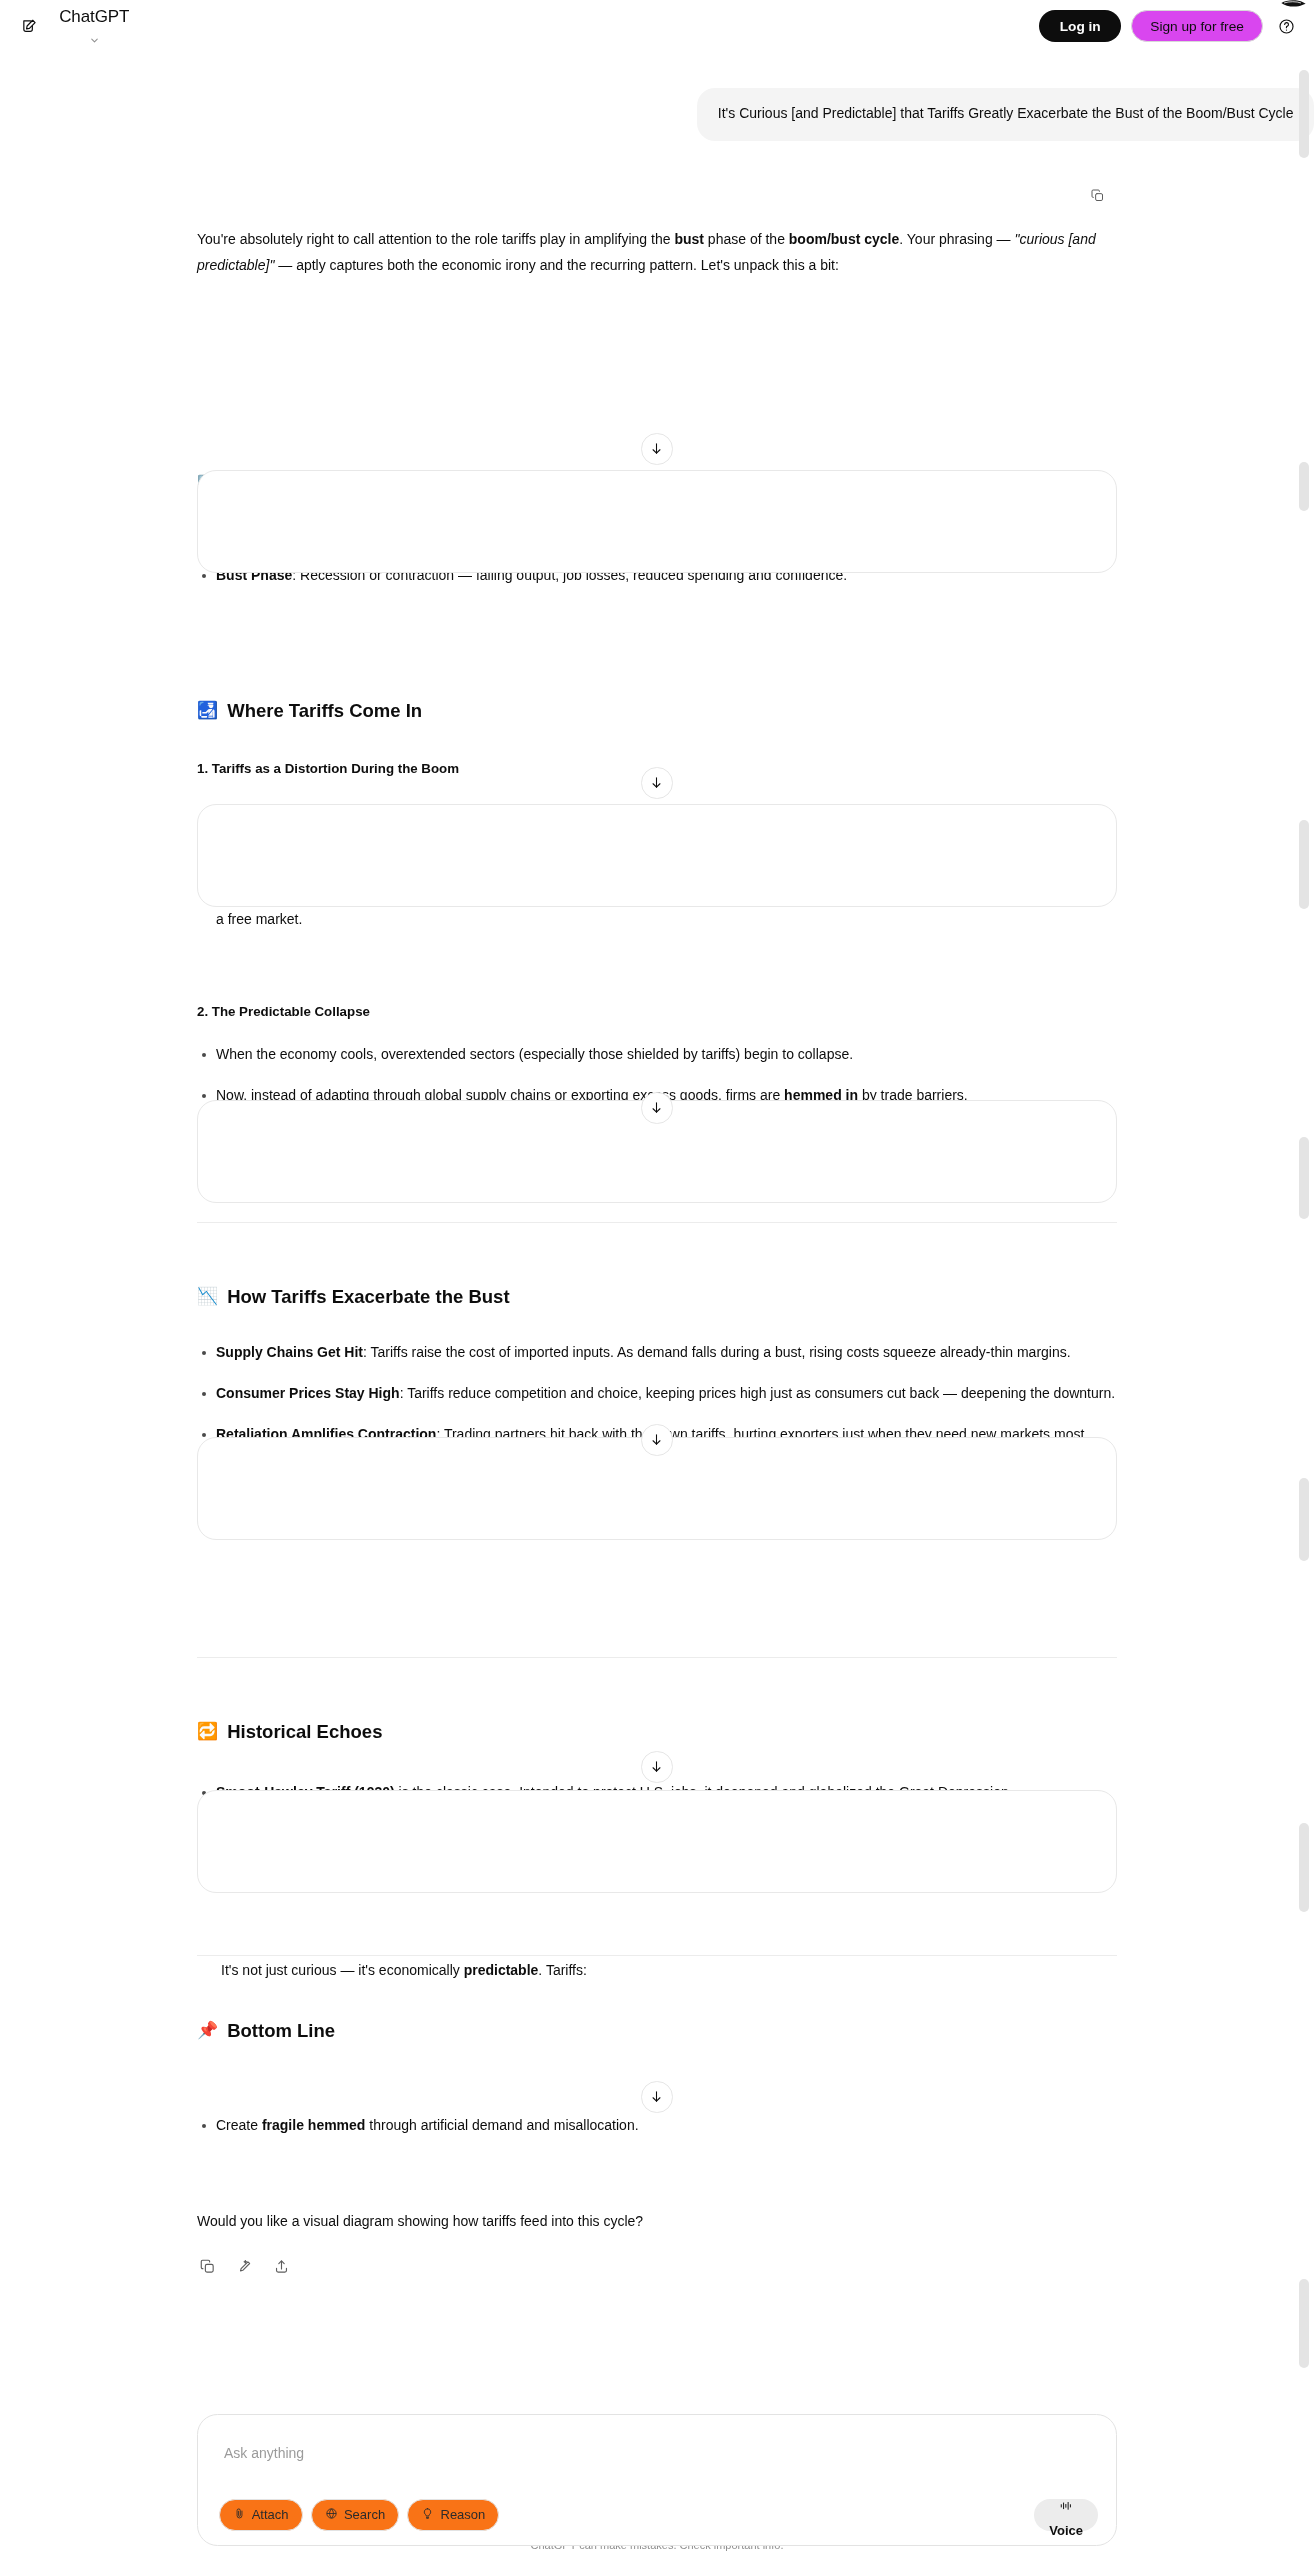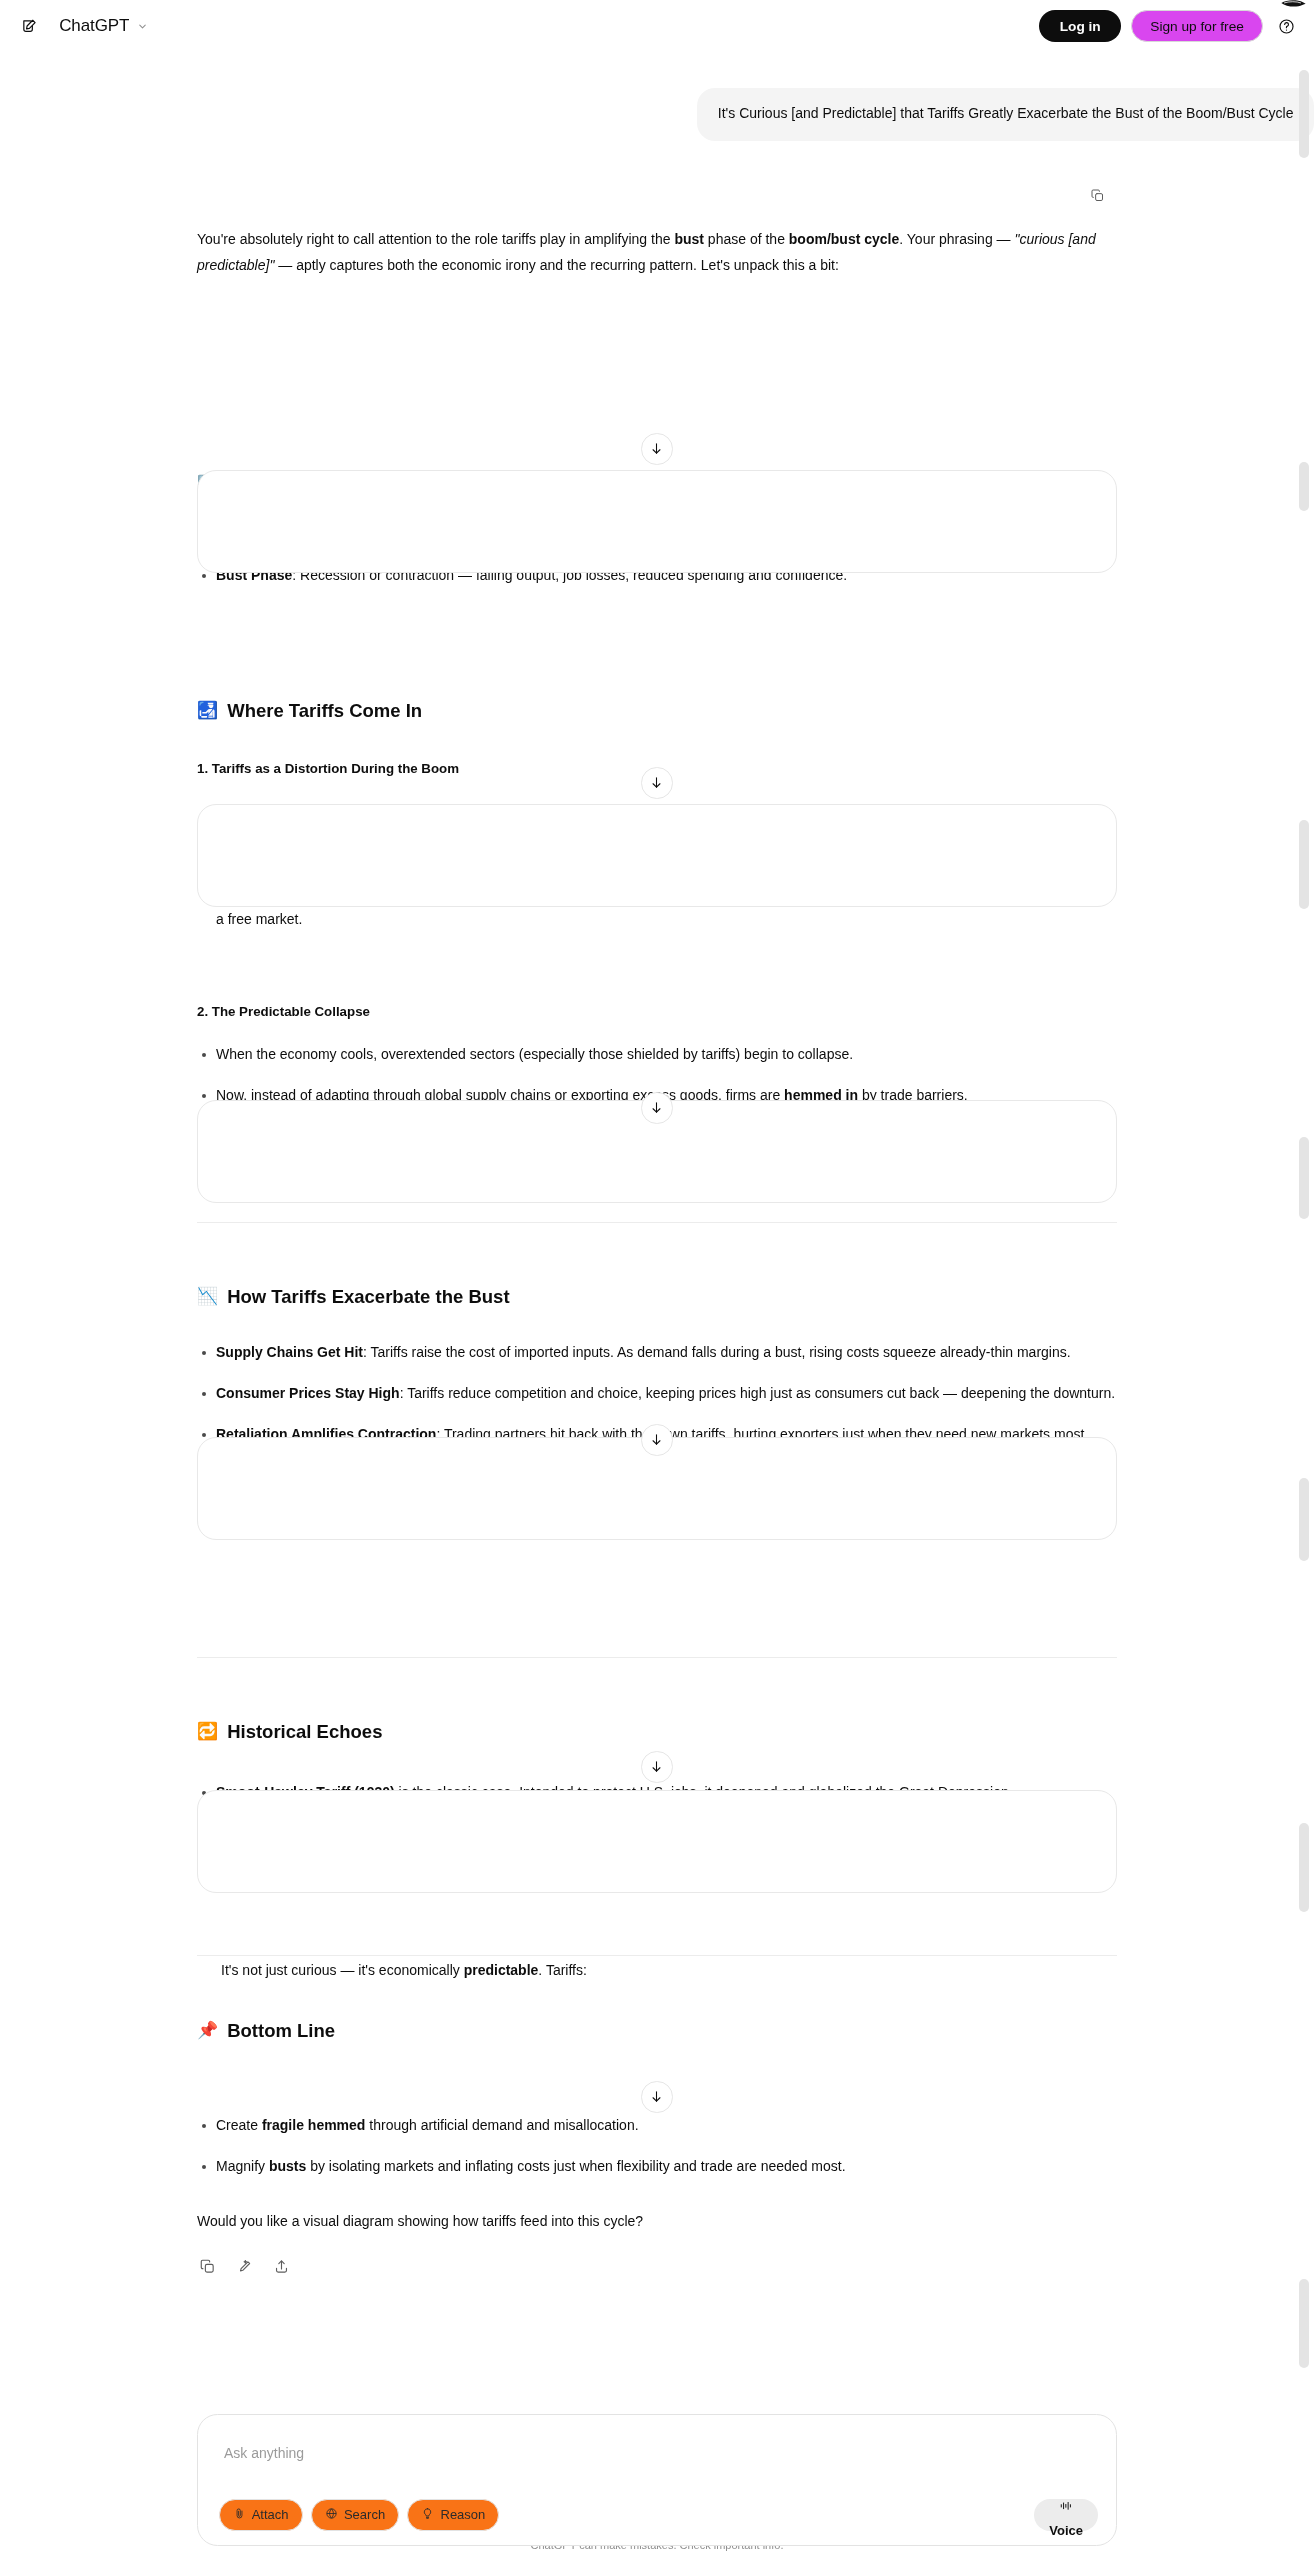--- a/index.html
+++ b/index.html
@@ -16,21 +16,21 @@
     position: absolute; top: 0; left: 0; width: 1314px; height: 52px;
     display: flex; align-items: center; background: #fff; z-index: 60;
   }
   .topbar-left { display: flex; align-items: center; gap: 9.6px; padding-left: 16.4px; }
   .icon-btn {
     width: 27px; height: 27px; display: flex; align-items: center;
     justify-content: center; border-radius: 5.5px; cursor: pointer; color: #0d0d0d;
   }
   .brand {
     display: flex; align-items: center; gap: 8px; cursor: pointer;
-    border-radius: 5.5px; padding: 3.4px 6.2px;
+    border-radius: 5.5px; padding: 3.4px 6.2px; flex-direction: column;
   }
   .brand-name { font-size: 17px; color: #0d0d0d; letter-spacing: -0.1px; }
   .chev { color: #8f8f8f; display: flex; align-items: center; }
   .topbar-right {
     margin-left: auto; display: flex; align-items: center;
     gap: 9.6px; padding-right: 14px;
   }
   .btn-login {
     background: #0d0d0d; color: #fff; border: none; border-radius: 684px;
     height: 31.5px; padding: 0 20.5px; font-size: 13.7px; font-weight: bold;
@@ -253,21 +253,20 @@
 
   <div class="col h2" style="top:2019px;">
     <span class="emo">📌</span>
     <span>Bottom Line</span>
   </div>
   <div class="col p" style="top:1958px;margin-left:24px;">
     <span>It's not just curious — it's economically </span><b>predictable</b><span>. Tariffs:</span>
   </div>
   <ul class="col bul" style="top:2113px;">
     <li><span>Create </span><b>fragile hemmed</b><span> through artificial demand and misallocation.</span></li>
-    <li><span>Magnify </span><b>busts</b><span> by isolating markets and inflating costs just when flexibility and trade are needed most.</span></li>
   </ul>
   <div class="col p" style="top:2209px;">Would you like a visual diagram showing how tariffs feed into this cycle?</div>
 
   <div class="col msg-actions" style="top:2256px;">
     <div class="act">
       <svg width="17" height="17" viewBox="0 0 24 24" fill="none" stroke="currentColor" stroke-width="1.6" stroke-linecap="round" stroke-linejoin="round">
         <rect x="9" y="9" width="11" height="11" rx="2.2"></rect>
           <path d="M5.5 15H5a1.8 1.8 0 0 1-1.8-1.8V5A1.8 1.8 0 0 1 5 3.2h8.2A1.8 1.8 0 0 1 15 5v.5"></path>
       </svg>
     </div>

